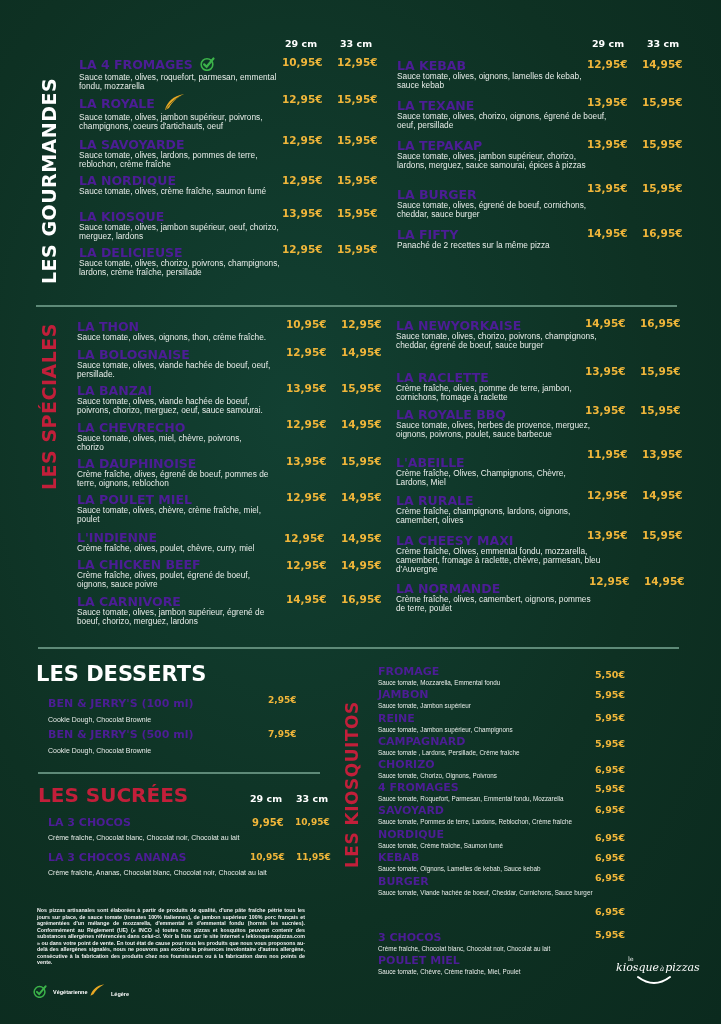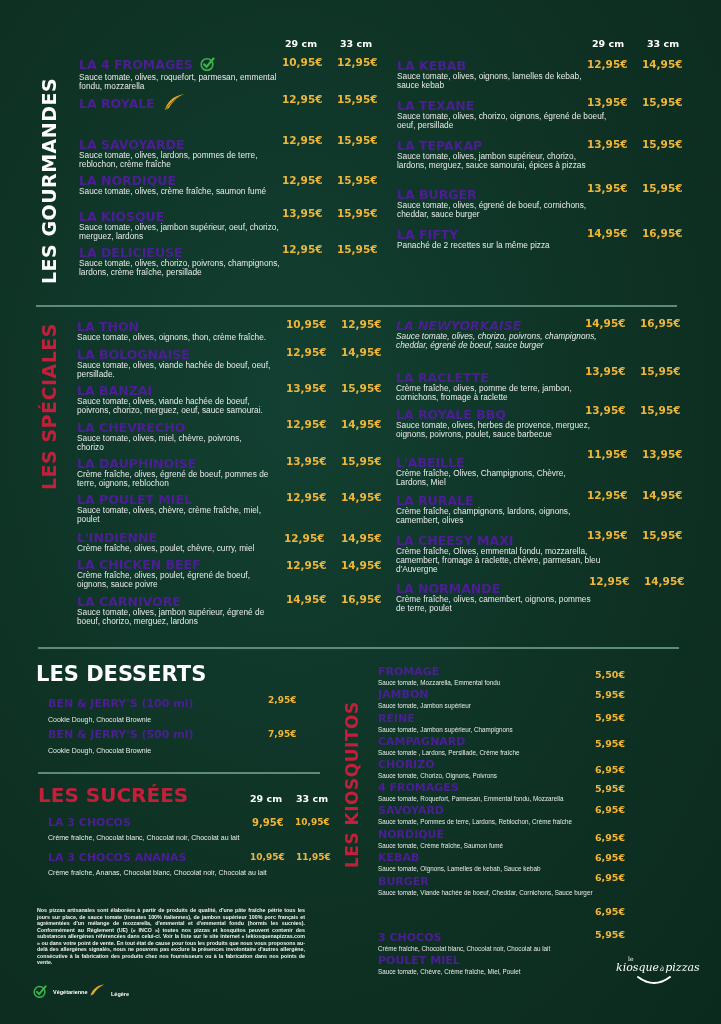--- a/index.html
+++ b/index.html
@@ -104,20 +104,21 @@
 
 <div class="item" style="left:79px; top:93px; width:210px;">
   <div class="name"><span>LA ROYALE</span>
     <span style="display:inline-block; vertical-align:-3px; margin-left:4px;">
       <svg width="22" height="18" viewBox="0 0 22 18">
           <path d="M2 17 C4 9 10 3 21 1 C14 5 9 9 6 15 Z" fill="#e8a824"></path>
           <path d="M3 16 C8 9 13 5 20 2" stroke="#0e3123" stroke-width="0.6" fill="none"></path>
         </svg>
     </span>
   </div>
+  <div class="desc">Sauce tomate, olives, jambon supérieur, poivrons, champignons, coeurs d'artichauts, oeuf</div>
 </div>
 <div class="price" style="left:282px; top:93px;">12,95€</div>
 <div class="price" style="left:337px; top:93px;">15,95€</div>
 
 <div class="item" style="left:79px; top:138px; width:210px;">
   <div class="name">LA SAVOYARDE</div>
   <div class="desc">Sauce tomate, olives, lardons, pommes de terre, reblochon, crème fraîche</div>
 </div>
 <div class="price" style="left:282px; top:134px;">12,95€</div>
 <div class="price" style="left:337px; top:134px;">15,95€</div>
@@ -238,21 +239,21 @@
 <div class="price" style="left:286px; top:559px;">12,95€</div>
 <div class="price" style="left:341px; top:559px;">14,95€</div>
 
 <div class="item" style="left:77px; top:595px; width:205px;">
   <div class="name">LA CARNIVORE</div>
   <div class="desc">Sauce tomate, olives, jambon supérieur, égrené de boeuf, chorizo, merguez, lardons</div>
 </div>
 <div class="price" style="left:286px; top:593px;">14,95€</div>
 <div class="price" style="left:341px; top:593px;">16,95€</div>
 
-<div class="item" style="left:396px; top:319px; width:220px;font-style:italic;">
+<div class="item" style="left:396px; top:319px; width:220px;">
   <div class="name">LA NEWYORKAISE</div>
   <div class="desc">Sauce tomate, olives, chorizo, poivrons, champignons, cheddar, égrené de boeuf, sauce burger</div>
 </div>
 <div class="price" style="left:585px; top:317px;">14,95€</div>
 <div class="price" style="left:640px; top:317px;">16,95€</div>
 
 <div class="item" style="left:396px; top:371px; width:215px;">
   <div class="name">LA RACLETTE</div>
   <div class="desc">Crème fraîche, olives, pomme de terre, jambon, cornichons, fromage à raclette</div>
 </div>

